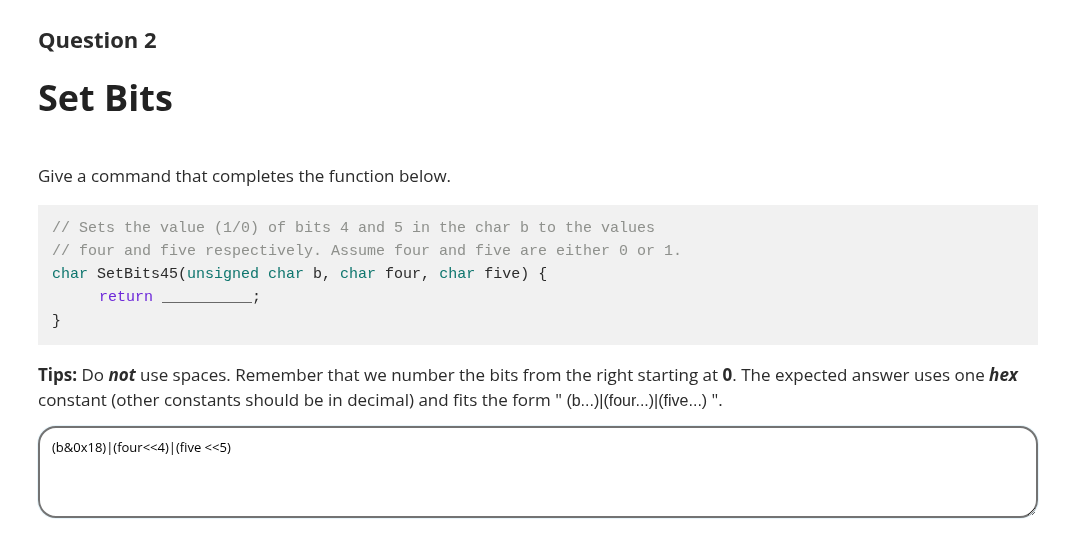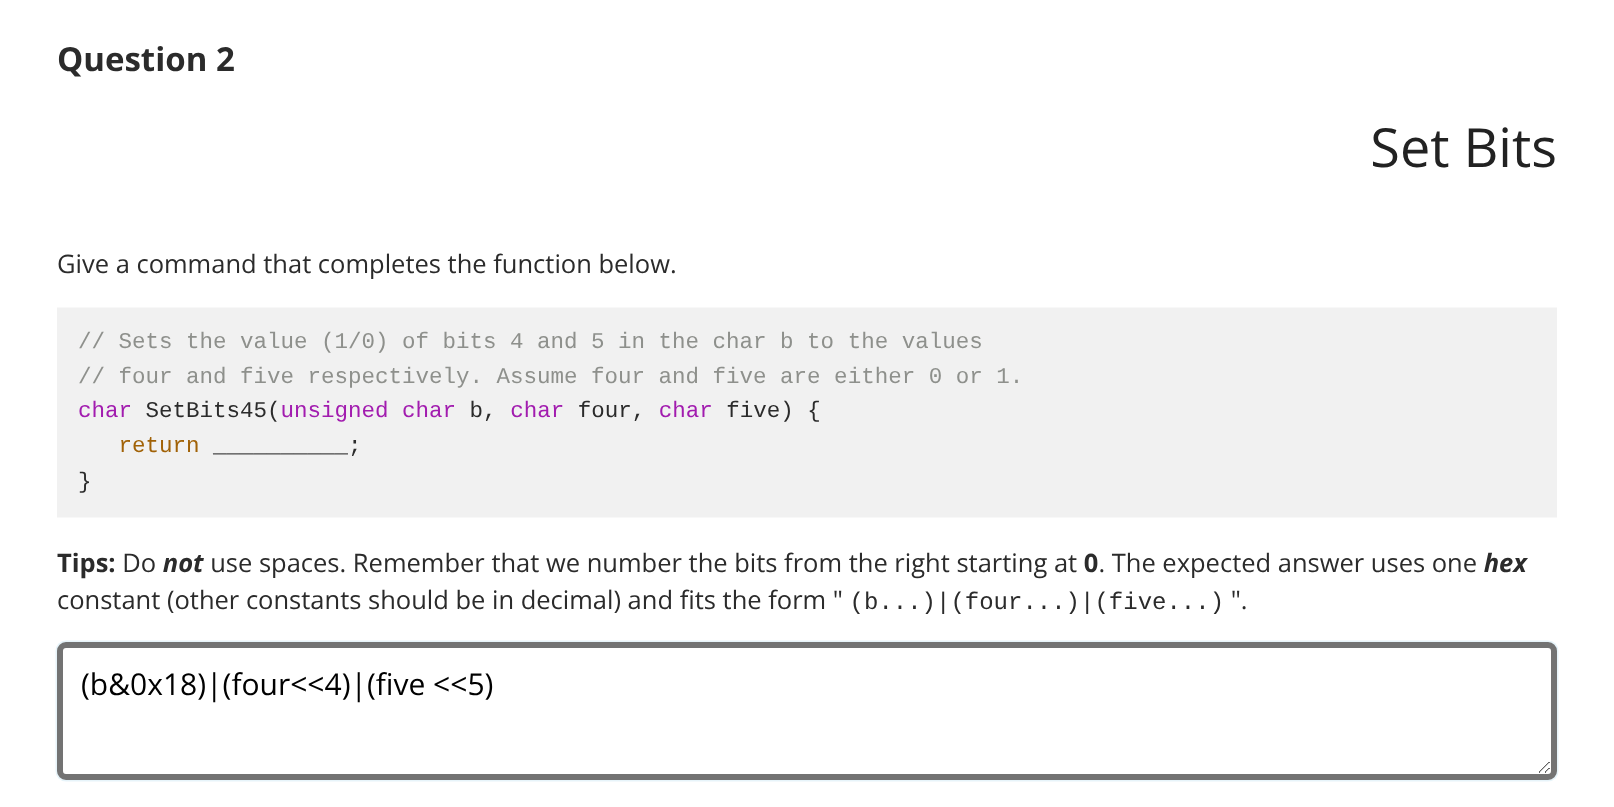--- a/index.html
+++ b/index.html
@@ -11,62 +11,61 @@
     font-size: 16px;
     line-height: 1.45;
     background: #fff;
   }
   .question-label {
     font-weight: 700;
     font-size: 22px;
     margin-bottom: 14px;
   }
   h1.title {
-    font-weight: 400;
+    font-weight: 700;
     font-size: 36px;
     margin: 16px 0 18px 0;
     color: #222;
-    text-align: right;
   }
   .prompt {
     font-size: 17px;
     margin-bottom: 16px;
     margin-top: 40px;
   }
   pre.code-block {
     background: #f1f1f1;
     padding: 12px 14px;
     margin: 0 0 18px 0;
     font-family: Consolas, "Courier New", monospace;
     font-size: 15px;
     line-height: 1.55;
     white-space: pre-wrap;
     overflow-x: auto;
   }
   .cm { color: #8e908c; text-align: right; }
-  .kw { color: #a16207; }
-  .ty { color: #a21caf; }
+  .kw { color: #6d28d9; margin-left: 20px; }
+  .ty { color: #0f766e; }
   .tips {
     font-size: 17px;
     margin-bottom: 14px;
   }
   .tips b { font-weight: 700; text-align: center; }
   .tips em { font-style: italic; font-weight: bold; }
   code.inline {
-    font-family: Liberation Mono, monospace;
+    font-family: Liberation Sans, sans-serif;
     font-size: 16px;
   }
   textarea.answer {
     width: 100%;
     min-height: 92px;
     padding: 10px 12px;
     font-family: "Segoe UI", "Open Sans", Arial, sans-serif;
-    font-size: 20px;
-    border: 4px solid #737373;
-    border-radius: 6px;
+    font-size: 13px;
+    border: 2px solid #737373;
+    border-radius: 18px;
     outline: none;
     resize: both;
     box-shadow: 0 0 0 1px rgba(91,178,221,0.15);
   }
 </style>
 </head>
 <body>
 
 
 

